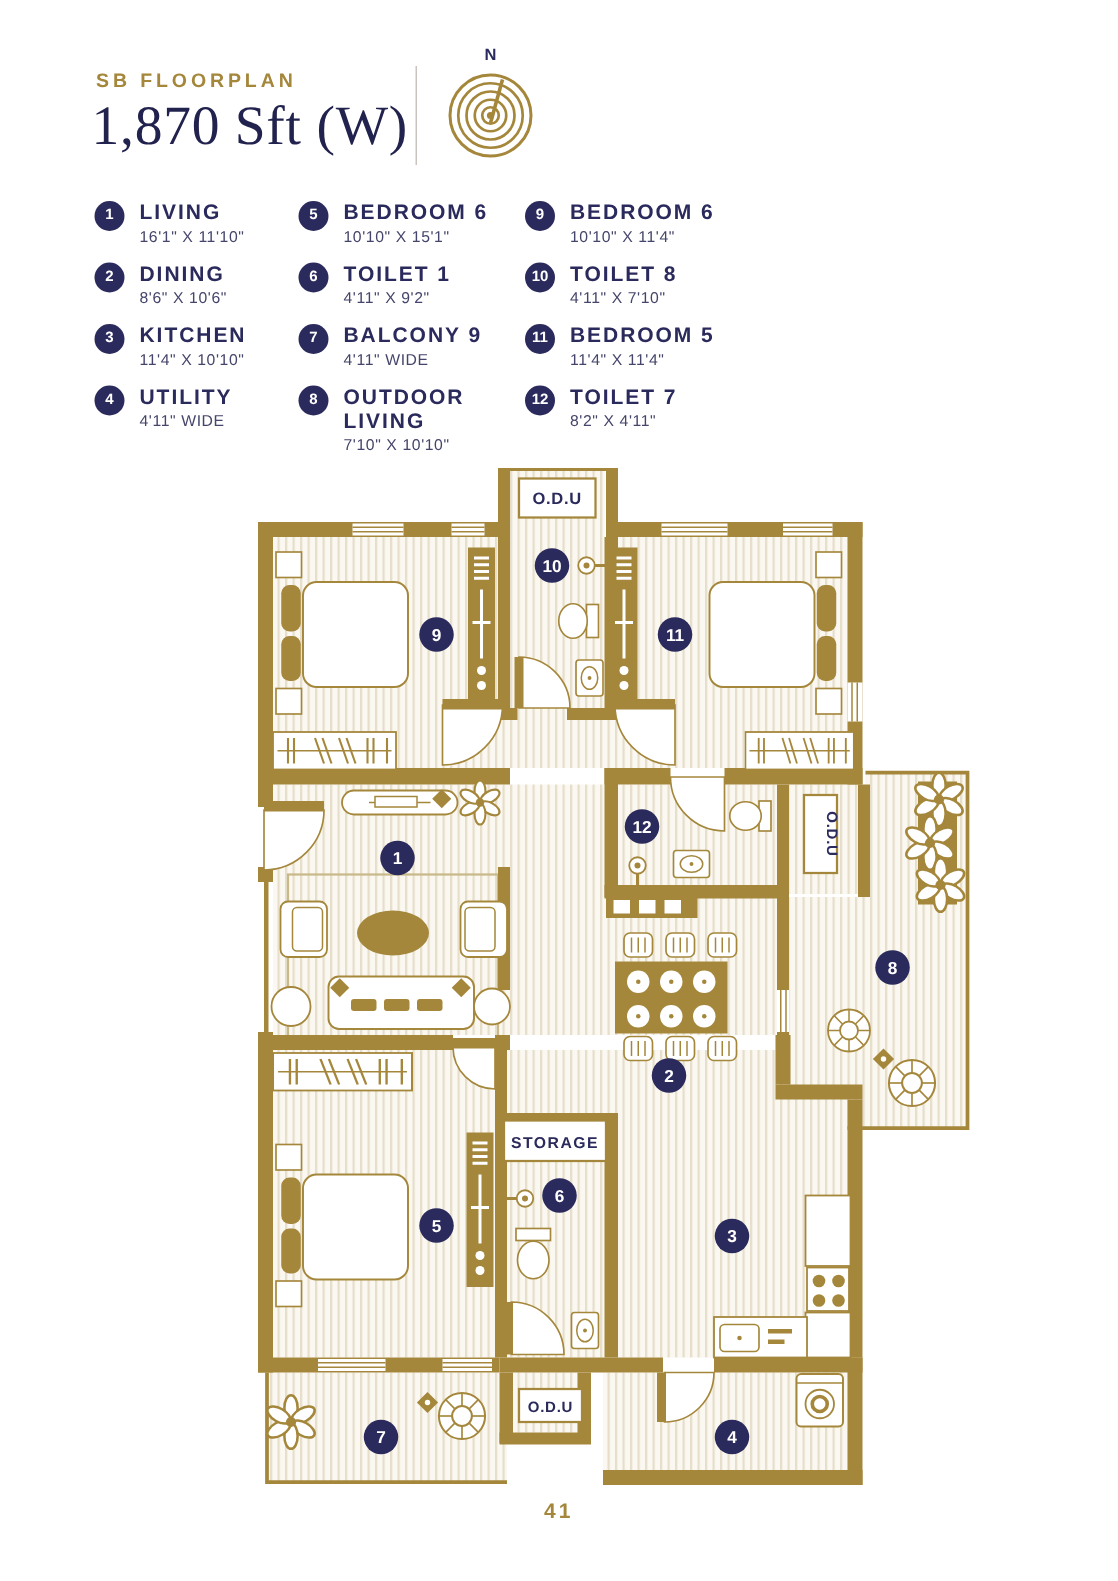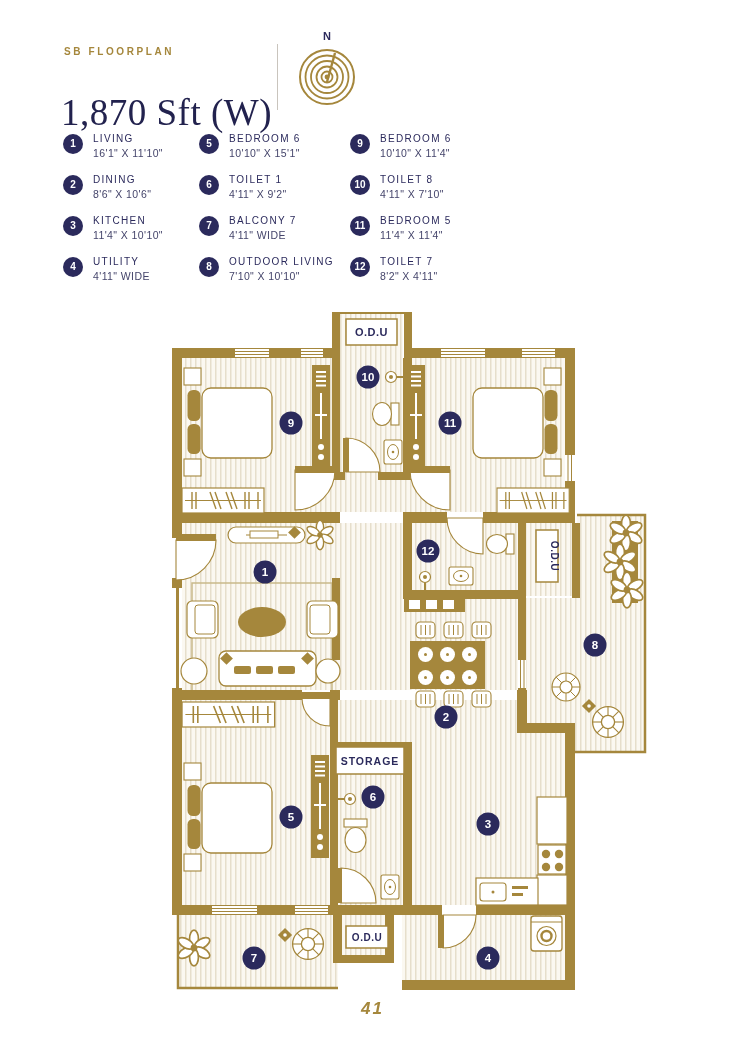--- a/index.html
+++ b/index.html
@@ -1,35 +1,35 @@
 <!DOCTYPE html>
 <html><head>
 <meta charset="utf-8">
 <style>
   html,body{margin:0;padding:0;background:#fff;}
   #page{position:relative;width:745px;height:1054px;background:#ffffff;overflow:hidden;
         font-family:"Liberation Sans",sans-serif;}
   
-  .eyebrow{position:absolute;left:64px;top:46px;font-size:10px;font-weight:bold;
+  .eyebrow{position:absolute;left:64px;top:46px;font-size:13px;font-weight:bold;
            letter-spacing:2.6px;color:#A5873C;}
   .title{position:absolute;left:61px;top:63px;font-size:37px;color:#22224E;
-         font-family:"Liberation Serif",serif;letter-spacing:0.5px;margin-top:28px;}
+         font-family:"Liberation Serif",serif;letter-spacing:0.5px;}
   .divider{position:absolute;left:277px;top:44px;width:1px;height:66px;background:#C9C4BD;}
   .compass{position:absolute;left:292px;top:24px;}
   
   .legend{position:absolute;left:63px;top:133px;display:flex;}
   .lcol{display:flex;flex-direction:column;}
   .lcol1{width:136px;} .lcol2{width:151px;} .lcol3{width:160px;}
   .litem{display:flex;align-items:flex-start;margin-bottom:12px;height:29px;}
   .lnum{flex:none;width:20px;height:20px;border-radius:50%;background:#2B2A5C;color:#fff;
         font-size:10px;font-weight:bold;line-height:20px;text-align:center;margin-right:10px;margin-top:1px;}
-  .lname{font-size:10px;font-weight:normal;letter-spacing:1.3px;color:#2B2A5C;}
+  .lname{font-size:14px;font-weight:bold;letter-spacing:1.3px;color:#2B2A5C;}
   .ldims{font-size:10.5px;letter-spacing:0.4px;color:#45456B;margin-top:3px;}
   .pagenum{position:absolute;left:0;top:999px;width:745px;text-align:center;
-           font-size:17px;font-weight:bold;letter-spacing:2px;color:#A5873C;font-style:italic;}
+           font-size:14px;font-weight:bold;letter-spacing:2px;color:#A5873C;}
   svg text{font-family:"Liberation Sans",sans-serif;}
 </style>
 </head>
 <body>
 
 <div id="page">
 
   <div class="eyebrow">SB FLOORPLAN</div>
   <div class="title">1,870 Sft (W)</div>
   <div class="divider"></div>
@@ -89,21 +89,21 @@
       <div class="litem">
         <div class="lnum">6</div>
         <div>
             <div class="lname">TOILET 1</div>
              <div class="ldims">4'11" X 9'2"</div>
           </div>
       </div>
       <div class="litem">
         <div class="lnum">7</div>
         <div>
-            <div class="lname">BALCONY 7</div>
+            <div class="lname">BALCONY 9</div>
              <div class="ldims">4'11" WIDE</div>
           </div>
       </div>
       <div class="litem">
         <div class="lnum">8</div>
         <div>
             <div class="lname">OUTDOOR LIVING</div>
              <div class="ldims">7'10" X 10'10"</div>
           </div>
       </div>

